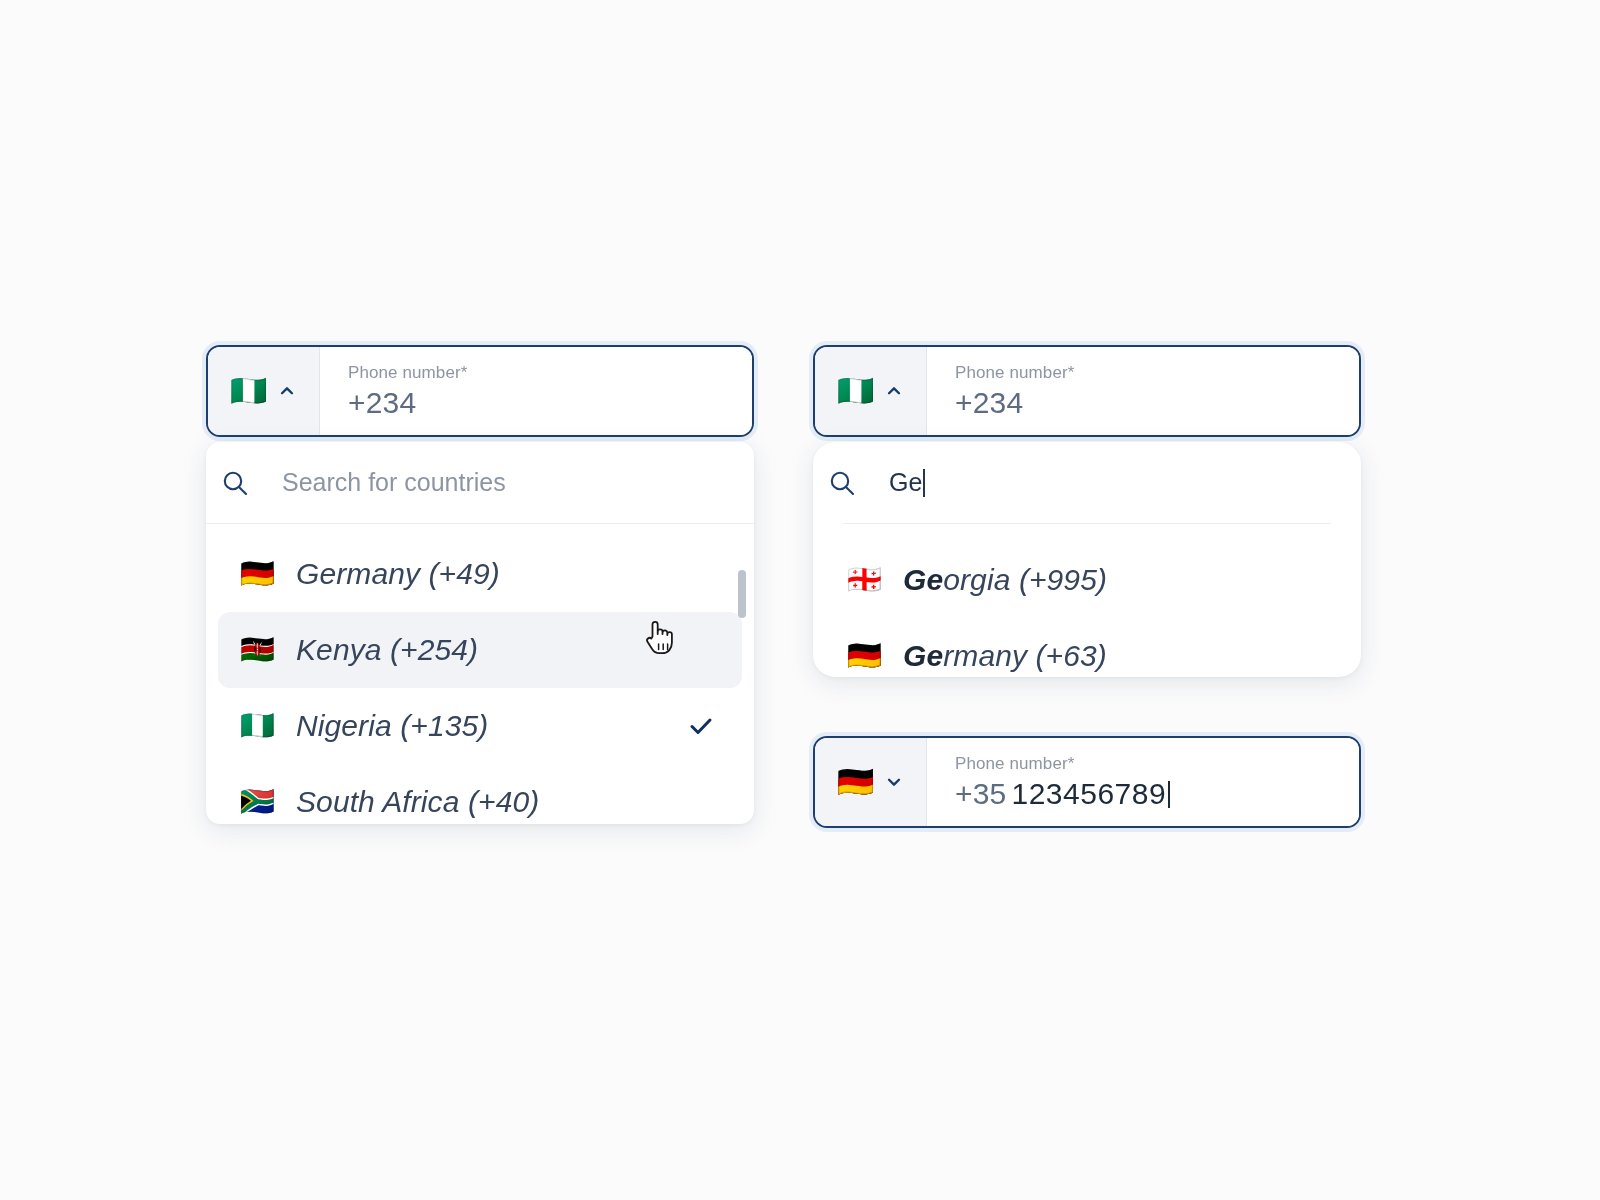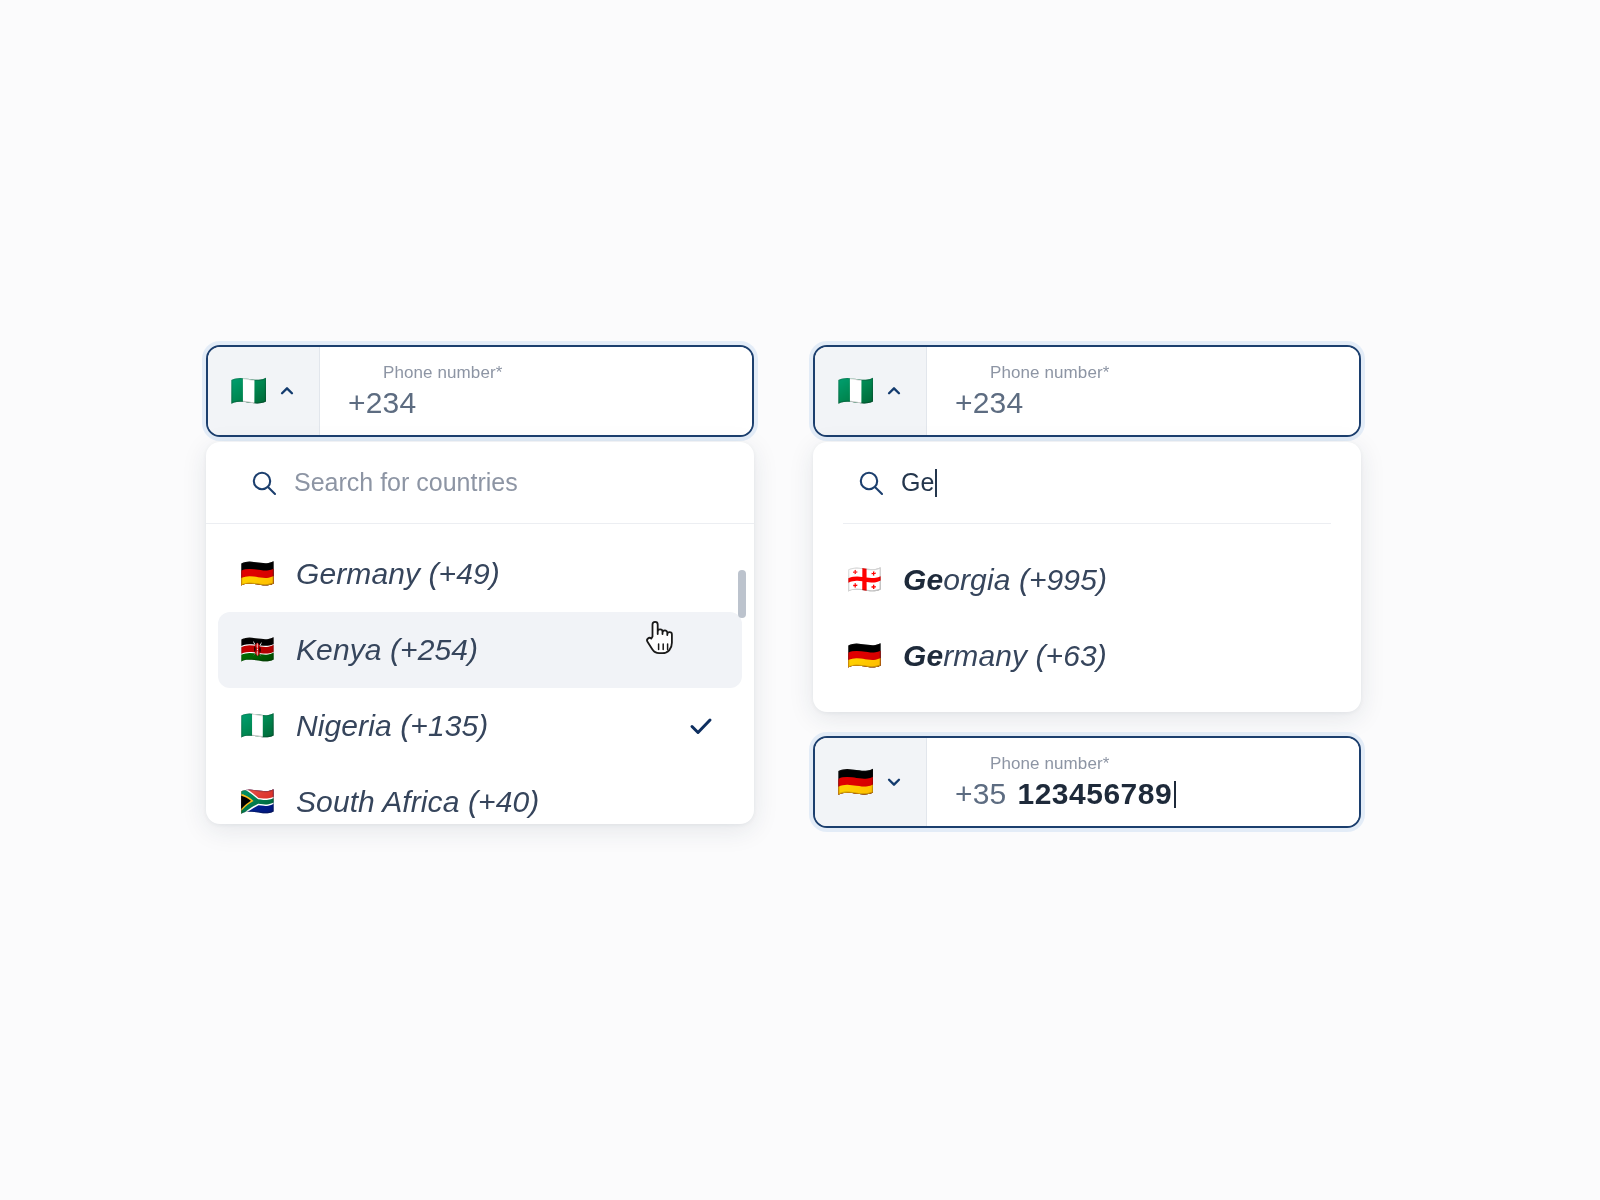--- a/index.html
+++ b/index.html
@@ -65,34 +65,33 @@
     display: flex;
     flex-direction: column;
     justify-content: center;
     gap: 3px;
   }
 
   .field-label {
     font-size: 17px;
     color: #8d95a4;
     letter-spacing: .1px;
-    margin-left: 35px;
   }
 
   .field-value {
     font-size: 30px;
     color: #5d6c81;
     letter-spacing: .2px;
     display: flex;
     align-items: baseline;
   }
   .field-value .num {
     color: #1e2a3a;
-    font-weight: 700;
-    margin-left: 11px;
+    font-weight: 400;
+    margin-left: 5px;
     letter-spacing: .5px;
   }
   .caret-bar {
     display: inline-block;
     width: 2px;
     height: 27px;
     background: #1e2a3a;
     margin-left: 2px;
     position: relative;
     top: 4px;
@@ -104,22 +103,22 @@
     background: #ffffff;
     border-radius: 14px;
     box-shadow: 0 6px 26px rgba(31, 45, 66, 0.10),
                 0 1px 4px rgba(31, 45, 66, 0.06);
     overflow: hidden;
   }
 
   .search-row {
     display: flex;
     align-items: center;
-    gap: 16px;
-    padding: 26px 30px 26px 44px;
+    gap: 33px;
+    padding: 26px 30px 26px 15px;
   }
 
   .search-ico { width: 28px; height: 28px; flex: none; display: block; }
   .search-ico circle { fill: none; stroke: #1c3f6e; stroke-width: 2.1; }
   .search-ico line { stroke: #1c3f6e; stroke-width: 2.1; stroke-linecap: round; }
 
   .search-text {
     font-size: 25px;
     color: #8d95a4;
     display: flex;
@@ -274,21 +273,21 @@
       </svg>
     </div>
     <div class="field-body">
       <div class="field-label">Phone number*</div>
       <div class="field-value">
         <span>+234</span>
       </div>
     </div>
   </div>
 
-  <div class="dropdown" style="left:813px; top:442px; width:548px; height:270px;">
+  <div class="dropdown" style="left:813px; top:442px; width:548px; height:235px;border-radius:22px;">
 
     <div class="search-row">
       <svg class="search-ico" viewBox="0 0 28 28">
         <circle cx="12" cy="12" r="8.2"></circle>
         <line x1="18.2" y1="18.2" x2="25" y2="25"></line>
       </svg>
       <div class="search-text typed">
         <span>Ge</span>
           <span class="search-caret"></span>
       </div>

